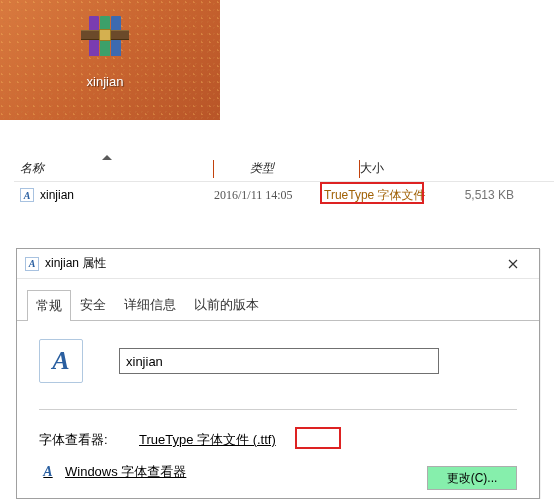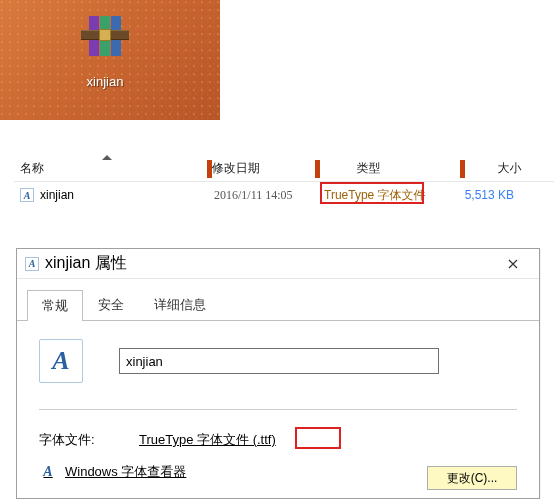--- a/index.html
+++ b/index.html
@@ -44,33 +44,33 @@
     
     
     .file-list { width: 540px; margin-left: 14px; }
     .list-header {
       display: flex; align-items: center; height: 26px;
       border-bottom: 1px solid #e6e6e6; color: #1a1a1a; font-size: 12px;
     }
     .col-name { width: 200px; padding-left: 6px; position: relative; }
     .col-date { width: 110px; }
     .col-type { width: 110px; margin-left: 36px; }
-    .col-size { width: 90px; text-align: center; }
+    .col-size { width: 90px; }
     .sort-arrow {
       position: absolute; top: -5px; left: 88px;
       width: 0; height: 0; border-left: 5px solid transparent; border-right: 5px solid transparent; border-bottom: 5px solid #5a5a5a;
     }
-    .hdr-sep { border-right: 5px solid #c2410c; height: 18px; }
+    .hdr-sep { border-right: 1px solid #c2410c; height: 18px; font-style: italic; }
     .list-row {
       display: flex; align-items: center; height: 26px; font-size: 12px; color: #000;
     }
     .cell-name { width: 200px; padding-left: 6px; display: flex; align-items: center; gap: 6px; }
     .cell-date { width: 110px; color: #555; font-family: Liberation Serif, serif; }
     .cell-type { width: 110px; color: #a16207; position: relative; }
-    .cell-size { width: 90px; text-align: right; padding-right: 10px; color: #3b82f6; }
+    .cell-size { width: 90px; text-align: right; padding-right: 10px; color: #737373; }
     .tiny-font-icon {
       width: 14px; height: 14px; border: 1px solid #a8c2e0; background: #fff;
       color: #2a5fa0; font-size: 10px; font-style: italic; font-family: Georgia, serif;
       display: flex; align-items: center; justify-content: center; font-weight: bold;
     }
     .red-box {
       position: absolute; border: 2px solid #d22; pointer-events: none;
     }
     .red-box-type { left: -4px; top: -5px; width: 104px; height: 22px; }
     
@@ -79,31 +79,31 @@
     
     .dialog {
       width: 524px; margin-left: 16px; border: 1px solid #a0a0a0;
       background: #fff; box-shadow: 1px 1px 0 rgba(0,0,0,0.05);
     }
     .titlebar {
       display: flex; align-items: center; height: 30px; padding: 0 6px 0 8px;
       border-bottom: 1px solid #e6e6e6;
     }
     .titlebar .tiny-font-icon { margin-right: 6px; }
-    .title-text { font-size: 16px; flex: 1; }
+    .title-text { font-size: 12px; flex: 1; }
     .close-btn {
       width: 40px; height: 26px; display: flex; align-items: center; justify-content: center;
       font-size: 14px; color: #333;
     }
     
     .tabs {
       display: flex; padding: 10px 10px 0 10px; border-bottom: 1px solid #bfbfbf;
     }
     .tab {
-      padding: 6px 14px; font-size: 13px; color: #333;
+      padding: 6px 8px; font-size: 13px; color: #333;
       border: 1px solid transparent; border-bottom: none; position: relative;
     }
     .tab.active {
       border-color: #bfbfbf; background: #fff; top: 1px;
     }
     
     .dialog-body { padding: 18px 22px 10px 22px; }
     .row1 { display: flex; align-items: center; gap: 36px; margin-bottom: 26px; }
     .big-font-icon {
       width: 44px; height: 44px; border: 1px solid #b0c8e0; background: #fff;
@@ -119,21 +119,21 @@
     .prop-row { display: flex; align-items: center; height: 32px; font-size: 13px; }
     .prop-label { width: 100px; }
     .prop-value { position: relative; display: flex; align-items: center; gap: 8px; text-decoration: underline; }
     .red-box-ext { left: 212px; top: -4px; width: 46px; height: 22px; }
     .font-viewer-icon {
       width: 18px; height: 18px; display: inline-flex; align-items: center; justify-content: center;
       color: #2a5fa0; font-style: italic; font-family: Georgia, serif; font-weight: bold; font-size: 14px;
     }
     .change-btn {
       position: absolute; right: 22px; bottom: 8px;
-      width: 90px; height: 24px; border: 1px solid #adadad; background: #fef9c3;
+      width: 90px; height: 24px; border: 1px solid #adadad; background: #86efac;
       font-size: 12px;
     }
   </style>
 </head>
 <body>
 
 <div class="desktop-bg">
   <div class="desktop-icon">
     <div class="archive-icon">
       <div class="books">
@@ -149,21 +149,20 @@
 </div>
 
 <div class="spacer"></div>
 
 <div class="file-list">
   <div class="list-header">
     <div class="col-name hdr-sep">
       <span>名称</span>
       <div class="sort-arrow"></div>
     </div>
-    <div class="col-date hdr-sep">修改日期</div>
     <div class="col-type hdr-sep">类型</div>
     <div class="col-size">大小</div>
   </div>
   <div class="list-row">
     <div class="cell-name">
       <div class="tiny-font-icon">A</div>
       <span>xinjian</span>
     </div>
     <div class="cell-date">2016/1/11 14:05</div>
     <div class="cell-type">
@@ -184,30 +183,31 @@
       <svg width="10" height="10" viewBox="0 0 10 10">
           <path d="M1 1 L9 9 M9 1 L1 9" stroke="currentColor" stroke-width="1.2"></path>
         </svg>
     </div>
   </div>
 
   <div class="tabs">
     <div class="tab active">常规</div>
     <div class="tab">安全</div>
     <div class="tab">详细信息</div>
+    <div class="tab">以前的版本</div>
   </div>
 
   <div class="dialog-body" style="position:relative">
     <div class="row1">
       <div class="big-font-icon">A</div>
       <input class="filename-input" type="text" value="xinjian" style="">
     </div>
     <div class="hr"></div>
     <div class="prop-row">
-      <div class="prop-label">字体文件:</div>
+      <div class="prop-label">字体查看器:</div>
       <div class="prop-value" style="position:relative">
         <span>TrueType 字体文件 (.ttf)</span>
         <div class="red-box red-box-ext" style="left:156px"></div>
       </div>
     </div>
     <div class="prop-row">
       <div class="prop-value">
         <span class="font-viewer-icon">A</span>
         <span>Windows 字体查看器</span>
       </div>

